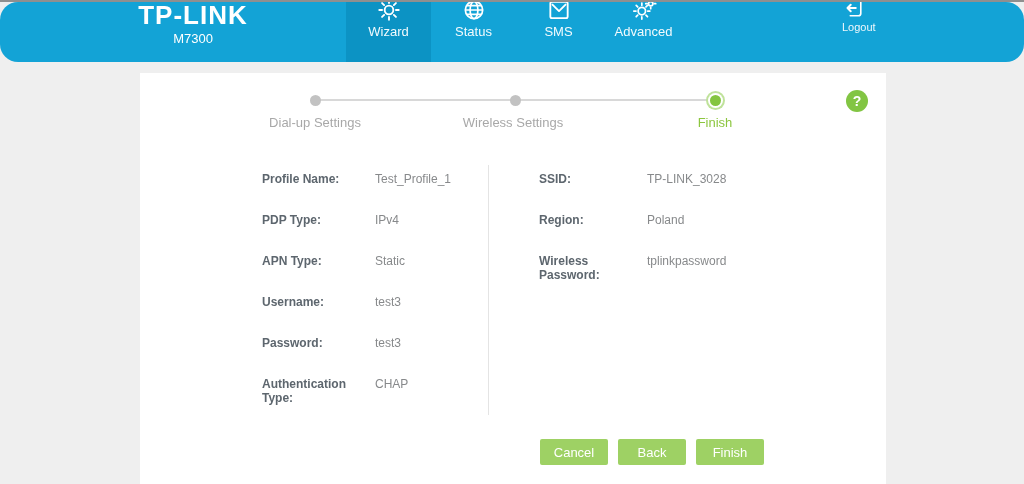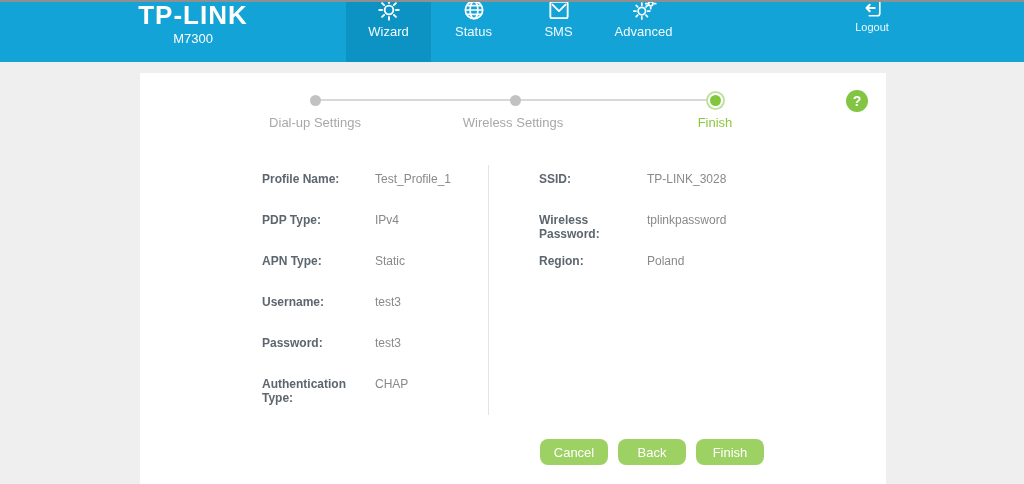--- a/index.html
+++ b/index.html
@@ -7,37 +7,37 @@
   body {
     font-family:"Liberation Sans","DejaVu Sans",sans-serif;
     background:#efefef;
     position:relative;
   }
   .top-line { position:absolute; top:0; left:0; width:1024px; height:2px; background:#8f8f8f; z-index:10; }
 
   
   .header {
     position:absolute; top:2px; left:0; width:1024px; height:60px;
-    background:#13a3d6; overflow:hidden; z-index:5;
+    background:#13a3d6; overflow:hidden; z-index:5;border-radius:18px;
   }
   .brand { position:absolute; left:133px; top:0; width:120px; text-align:center; cursor:default; }
   .brand-name { color:#fff; font-size:26px; font-weight:bold; letter-spacing:1px; line-height:26px; }
   .brand-model { color:#fff; font-size:13px; font-weight:normal; margin-top:3px; text-align:center; }
 
   .nav { position:absolute; left:346px; top:0; height:48px; display:flex; }
   .tab {
     width:85px; height:60px; display:flex; flex-direction:column; align-items:center;
     cursor:pointer; color:#fff;
   }
   .tab.active { background:#0c93c4; }
   .tab .icon { margin-top:-5px; height:26px; }
   .tab .tab-label { font-size:13px; margin-top:1px; color:#f2fafd; }
 
   .logout { position:absolute; left:842px; top:0; width:60px; height:60px;
-    display:flex; flex-direction:column; align-items:center; cursor:pointer; }
+    display:flex; flex-direction:column; cursor:pointer; }
   .logout .icon { margin-top:-5px; height:22px; }
   .logout-label { font-size:11px; color:#eef8fc; margin-top:2px; }
 
   
   .card {
     position:absolute; left:140px; top:73px; width:746px; height:430px;
     background:#ffffff;
   }
   .help-btn {
     position:absolute; right:18px; top:17px; width:22px; height:22px; border-radius:50%;
@@ -66,21 +66,21 @@
   .col-right { left:372px; width:230px; }
   .row { height:41px; display:flex; align-items:flex-start; }
   .row .lbl { width:113px; font-size:12px; font-weight:bold; color:#5d666e; }
   .col-right .row .lbl { width:108px;margin-left:27px; }
   .row .val { font-size:12px; color:#87898b; }
   .v-divider { position:absolute; left:348px; top:92px; width:1px; height:250px; background:#e4e4e4; }
 
   
   .btn-row { position:absolute; left:400px; top:366px; display:flex; gap:10px; }
   .btn {
-    width:68px; height:26px; background:#9ed164; border:none; border-radius:8px;
+    width:68px; height:26px; background:#9ed164; border:none; border-radius:2px;
     color:#ffffff; font-size:13px; font-family:inherit; cursor:pointer;
     display:flex; align-items:center; justify-content:center;
   }
   svg { display:block; }
 </style>
 </head>
 <body>
 
 <div class="top-line"></div>
 
@@ -182,26 +182,26 @@
         <span class="val">CHAP</span>
       </div>
   </div>
 
   <div class="col col-right">
     <div class="row">
         <span class="lbl">SSID:</span>
         <span class="val">TP-LINK_3028</span>
       </div>
     <div class="row">
+        <span class="lbl">Region:</span>
+        <span class="val">Poland</span>
+      </div>
+    <div class="row">
         <span class="lbl">Wireless Password:</span>
         <span class="val">tplinkpassword</span>
-      </div>
-    <div class="row">
-        <span class="lbl">Region:</span>
-        <span class="val">Poland</span>
       </div>
   </div>
 
   <div class="btn-row">
     <button class="btn">Cancel</button>
     <button class="btn">Back</button>
     <button class="btn">Finish</button>
   </div>
 </div>
 

